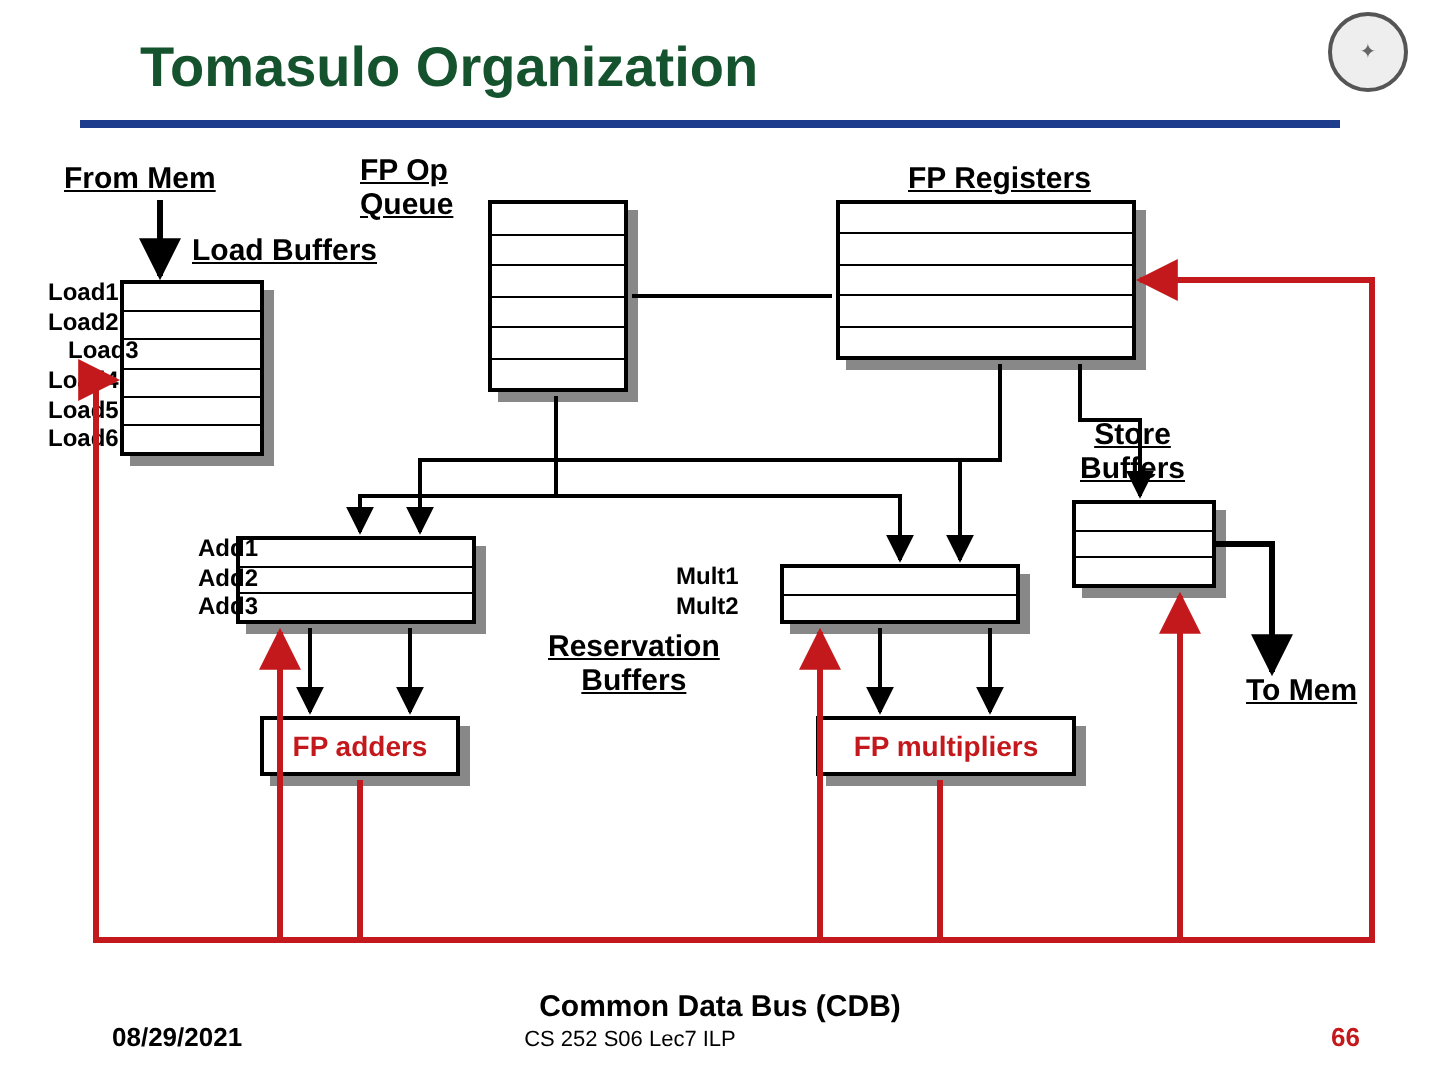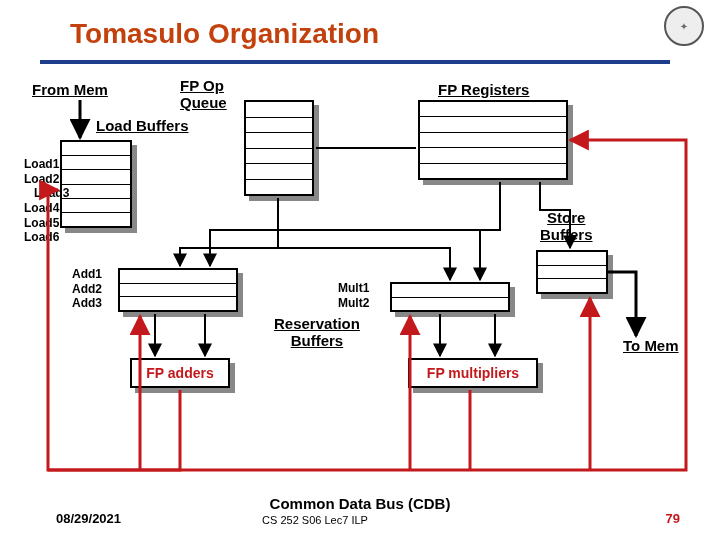--- a/index.html
+++ b/index.html
@@ -8,21 +8,21 @@
     height: 540px;
     background: #fff;
     font-family: "Comic Sans MS", cursive, sans-serif;
     position: relative;
     overflow: hidden;
   }
   .title {
     position: absolute;
     top: 18px; left: 70px;
     font-size: 28px;
-    color: #c2410c;
+    color: #14532d;
     font-weight: bold;
   }
   .title-rule {
     position: absolute;
     top: 60px; left: 40px; width: 630px;
     border-top: 4px solid #1e3c8c;
   }
   .seal {
     position: absolute;
     top: 6px; right: 16px;
@@ -54,21 +54,21 @@
 <body>
 
 <div class="title">Tomasulo Organization</div>
 <div class="title-rule"></div>
 <div class="seal">✦</div>
 
 <div class="lbl" style="top:82px;left:32px;">From Mem</div>
 <div class="lbl" style="top:78px;left:180px;white-space:pre;">FP Op
 Queue</div>
 <div class="lbl" style="top:118px;left:96px;">Load Buffers</div>
-<div class="lbl" style="top:82px;left:438px;text-align:right;">FP Registers</div>
+<div class="lbl" style="top:82px;left:454px;text-align:right;">FP Registers</div>
 <div class="lbl" style="top:210px;left:540px;white-space:pre;text-align:center;">Store
 Buffers</div>
 <div class="lbl" style="top:316px;left:274px;white-space:pre;text-align:center;">Reservation
 Buffers</div>
 <div class="lbl" style="top:338px;left:623px;">To Mem</div>
 
 <div class="stack" style="top:100px;left:244px;">
   <div class="sh" style="width:70px;height:96px;"></div>
   <div class="fg" style="width:70px;height:96px;" id="opq">
       <div class="row"></div>
@@ -96,21 +96,21 @@
   <div class="fg" style="width:72px;height:88px;" id="loadb">
       <div class="row"></div>
       <div class="row"></div>
       <div class="row"></div>
       <div class="row"></div>
       <div class="row"></div>
       <div class="row"></div>
     </div>
 </div>
 <div class="tagcol" style="top:140px;left:24px;" id="loadtags">
-    <div style="height: 14.6667px; margin-top: 18px;">Load1</div>
+    <div style="height: 14.6667px;">Load1</div>
     <div style="height: 14.6667px;">Load2</div>
     <div style="height: 14.6667px; margin-left: 10px;">Load3</div>
     <div style="height: 14.6667px;">Load4</div>
     <div style="height: 14.6667px;">Load5</div>
     <div style="height: 14.6667px;">Load6</div>
   </div>
 
 <div class="stack" style="top:250px;left:536px;">
   <div class="sh" style="width:72px;height:44px;"></div>
   <div class="fg" style="width:72px;height:44px;" id="storeb">
@@ -121,21 +121,21 @@
 </div>
 
 <div class="stack" style="top:268px;left:118px;">
   <div class="sh" style="width:120px;height:44px;"></div>
   <div class="fg" style="width:120px;height:44px;" id="addrs">
       <div class="row"></div>
       <div class="row"></div>
       <div class="row"></div>
     </div>
 </div>
-<div class="tagcol" style="top:268px;left:72px;" id="addtags">
+<div class="tagcol" style="top:268px;left:99px;" id="addtags">
     <div style="height: 14.6667px;">Add1</div>
     <div style="height: 14.6667px;">Add2</div>
     <div style="height: 14.6667px;">Add3</div>
   </div>
 
 <div class="stack" style="top:282px;left:390px;">
   <div class="sh" style="width:120px;height:30px;"></div>
   <div class="fg" style="width:120px;height:30px;" id="multrs">
       <div class="row"></div>
       <div class="row"></div>
@@ -188,13 +188,13 @@
   <path d="M470,390 L470,470" stroke="#c4191c" stroke-width="3"></path>
   <path d="M48,470 L686,470 L686,140 L570,140" stroke="#c4191c" stroke-width="3" fill="none" marker-end="url(#ar)"></path>
   <path d="M590,470 L590,298" stroke="#c4191c" stroke-width="3" marker-end="url(#ar)"></path>
   <path d="M140,470 L140,316" stroke="#c4191c" stroke-width="3" marker-end="url(#ar)"></path>
   <path d="M410,470 L410,316" stroke="#c4191c" stroke-width="3" marker-end="url(#ar)"></path>
 </svg>
 
 <div class="footer-mid1">Common Data Bus (CDB)</div>
 <div class="footer-date">08/29/2021</div>
 <div class="footer-mid2">CS 252 S06 Lec7 ILP</div>
-<div class="footer-pg">79</div>
+<div class="footer-pg">66</div>
 
 </body></html>

